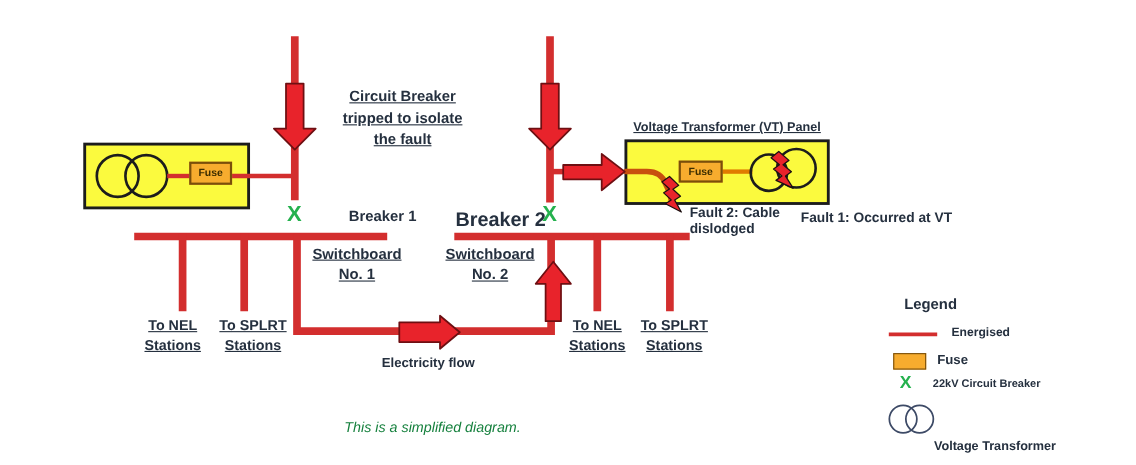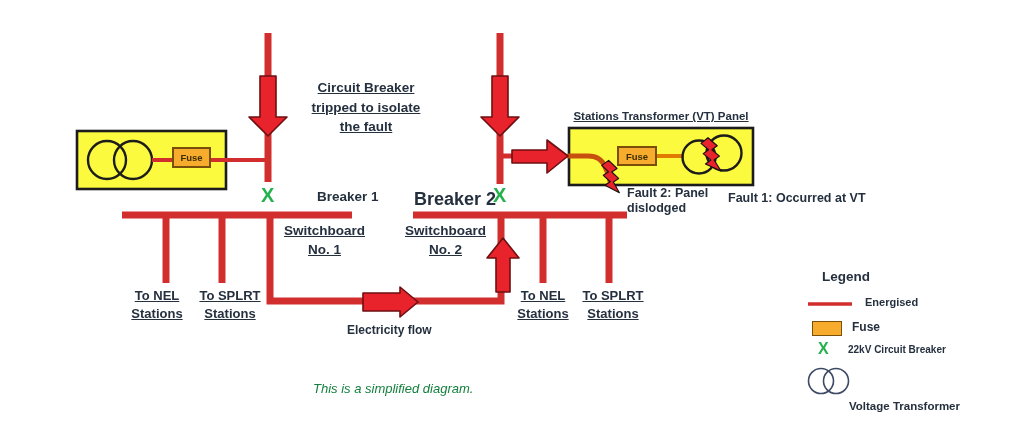--- a/index.html
+++ b/index.html
@@ -125,23 +125,23 @@
     <span>To NEL</span>
     <span>Stations</span>
   </div>
   <div class="t center" style="left:574px;top:287px;width:78px;font-size:13px;line-height:17.5px;">
     <span>To SPLRT</span>
     <span>Stations</span>
   </div>
 
   <div class="t" style="left:347px;top:323px;font-size:12px;">Electricity flow</div>
 
-  <div class="t center" style="left:569px;top:110px;width:184px;font-size:11.5px;">Stations Transformer (VT) Panel</div>
+  <div class="t center" style="left:569px;top:110px;width:184px;font-size:11.5px;">Voltage Transformer (VT) Panel</div>
   <div class="t" style="left:627px;top:186px;font-size:12.5px;line-height:14.5px;">
-    <span>Fault 2: Panel</span>
+    <span>Fault 2: Cable</span>
     <span>dislodged</span>
   </div>
   <div class="t" style="left:728px;top:191px;font-size:12.5px;">Fault 1: Occurred at VT</div>
 
   <div class="t underline" style="left:810px;top:269px;font-size:13.5px;">Legend</div>
   <div class="t" style="left:865px;top:296px;font-size:11px;">Energised</div>
   <div class="fusebox" style="left:812px;top:321px;width:30px;height:15px;border-width:1.5px;"></div>
   <div class="t" style="left:852px;top:320px;font-size:12px;">Fuse</div>
   <div class="xmark" style="left:818px;top:341px;font-size:16px;">X</div>
   <div class="t" style="left:848px;top:344px;font-size:10px;">22kV Circuit Breaker</div>

